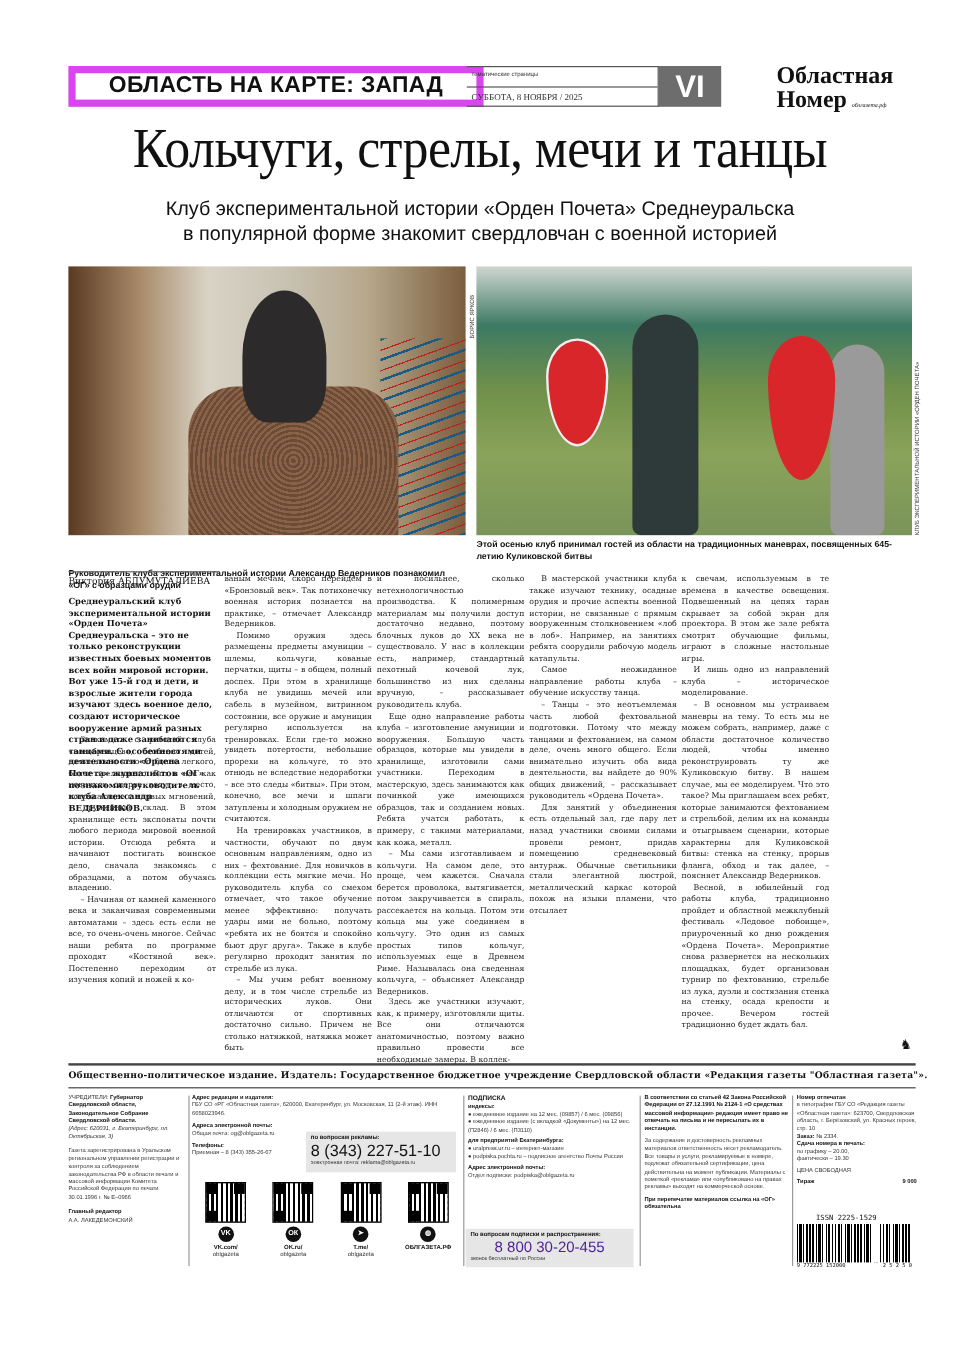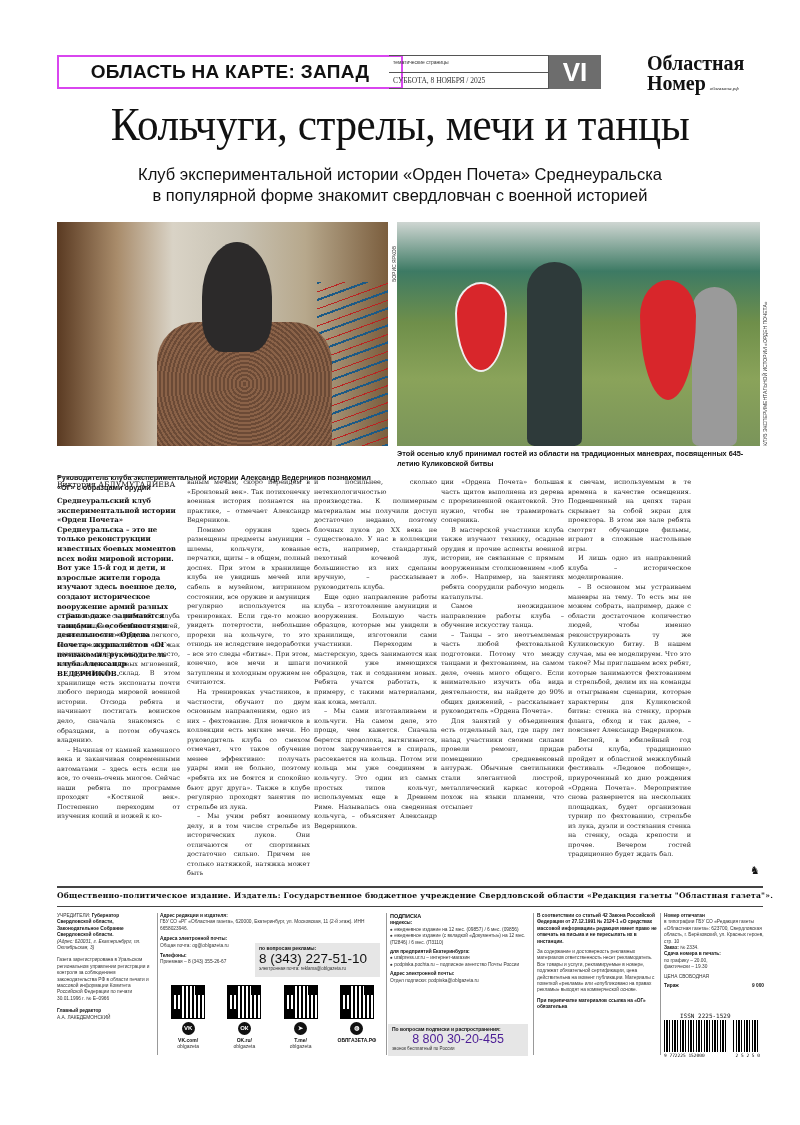--- a/index.html
+++ b/index.html
@@ -1,20 +1,20 @@
 <!DOCTYPE html>
 <html><head>
 <meta charset="utf-8">
 <style>
   * { box-sizing: border-box; margin: 0; padding: 0; }
   html, body { width: 800px; height: 1125px; background: #fff; overflow: hidden; }
   body { position: relative; font-family: "DejaVu Serif", serif; color: #111; }
 
   
-  .rubric-box { position: absolute; left: 57px; top: 55px; width: 346px; height: 34px; border: 2px solid #d946ef; display: flex; align-items: center; justify-content: center; }
+  .rubric-box { position: absolute; left: 57px; top: 55px; width: 346px; height: 34px; border: 6px solid #d946ef; display: flex; align-items: center; justify-content: center; }
   .rubric-box span { font-family: "Liberation Sans", sans-serif; font-weight: 700; font-size: 19px; letter-spacing: 0.3px; color: #111; }
   .meta-box { position: absolute; left: 389px; top: 55px; width: 160px; height: 34px; border: 1px solid #555; border-left: none; }
   .meta-top { height: 17px; border-bottom: 1px solid #555; font-family: "Liberation Sans", sans-serif; font-size: 5px; color: #333; padding: 3px 4px; }
   .meta-date { height: 16px; font-family: Liberation Serif, serif; font-size: 7.5px; color: #333; padding: 3px 4px; }
   .page-num { position: absolute; left: 549px; top: 55px; width: 52px; height: 34px; background: #6d6d6d; color: #fff; font-family: "Liberation Sans", sans-serif; font-weight: 700; font-size: 26px; display: flex; align-items: center; justify-content: center; }
   .logo { position: absolute; left: 647px; top: 53px; width: 120px; font-family: "Liberation Serif", serif; font-weight: 700; color: #111; }
   .logo .l1 { font-size: 20px; line-height: 20px; }
   .logo .l2 { font-size: 20px; line-height: 20px; }
   .logo .site { font-size: 5px; font-style: italic; font-weight: 400; margin-left: 4px; }
 
@@ -136,23 +136,23 @@
 <div class="col col-2">
   <p class="noindent">ваным мечам, скоро перейдем в «Бронзовый век». Так потихонечку военная история познается на практике, – отмечает Александр Ведерников.</p>
   <p>Помимо оружия здесь размещены предметы амуниции – шлемы, кольчуги, кованые перчатки, щиты – в общем, полный доспех. При этом в хранилище клуба не увидишь мечей или сабель в музейном, витринном состоянии, все оружие и амуниция регулярно используется на тренировках. Если где-то можно увидеть потертости, небольшие прорехи на кольчуге, то это отнюдь не вследствие недоработки – все это следы «битвы». При этом, конечно, все мечи и шпаги затуплены и холодным оружием не считаются.</p>
   <p>На тренировках участников, в частности, обучают по двум основным направлениям, одно из них – фехтование. Для новичков в коллекции есть мягкие мечи. Но руководитель клуба со смехом отмечает, что такое обучение менее эффективно: получать удары ими не больно, поэтому «ребята их не боятся и спокойно бьют друг друга». Также в клубе регулярно проходят занятия по стрельбе из лука.</p>
   <p>– Мы учим ребят военному делу, и в том числе стрельбе из исторических луков. Они отличаются от спортивных достаточно сильно. Причем не столько натяжкой, натяжка может быть</p>
 </div>
 <div class="col col-3">
   <p class="noindent">и посильнее, сколько нетехнологичностью производства. К полимерным материалам мы получили доступ достаточно недавно, поэтому блочных луков до XX века не существовало. У нас в коллекции есть, например, стандартный пехотный кочевой лук, большинство из них сделаны вручную, – рассказывает руководитель клуба.</p>
   <p>Еще одно направление работы клуба – изготовление амуниции и вооружения. Большую часть образцов, которые мы увидели в хранилище, изготовили сами участники. Переходим в мастерскую, здесь занимаются как починкой уже имеющихся образцов, так и созданием новых. Ребята учатся работать, к примеру, с такими материалами, как кожа, металл.</p>
   <p>– Мы сами изготавливаем и кольчуги. На самом деле, это проще, чем кажется. Сначала берется проволока, вытягивается, потом закручивается в спираль, рассекается на кольца. Потом эти кольца мы уже соединяем в кольчугу. Это один из самых простых типов кольчуг, используемых еще в Древнем Риме. Называлась она сведенная кольчуга, – объясняет Александр Ведерников.</p>
+  <p>Здесь же участники изучают, как, к примеру, изготовляли щиты. Все они отличаются анатомичностью, поэтому важно правильно провести все необходимые замеры. В коллек-</p>
 </div>
 <div class="col col-4">
-  <p class="noindent">ции «Ордена Почета» большая часть щитов выполнена из дерева с прорезиненной окантовкой. Это нужно, чтобы не травмировать соперника.</p>
   <p>В мастерской участники клуба также изучают технику, осадные орудия и прочие аспекты военной истории, не связанные с прямым вооруженным столкновением «лоб в лоб». Например, на занятиях ребята соорудили рабочую модель катапульты.</p>
   <p>Самое неожиданное направление работы клуба – обучение искусству танца.</p>
   <p>– Танцы – это неотъемлемая часть любой фехтовальной подготовки. Потому что между танцами и фехтованием, на самом деле, очень много общего. Если внимательно изучить оба вида деятельности, вы найдете до 90% общих движений, – рассказывает руководитель «Ордена Почета».</p>
   <p>Для занятий у объединения есть отдельный зал, где пару лет назад участники своими силами провели ремонт, придав помещению средневековый антураж. Обычные светильники стали элегантной люстрой, металлический каркас которой похож на языки пламени, что отсылает</p>
 </div>
 <div class="col col-5">
   <p class="noindent">к свечам, используемым в те времена в качестве освещения. Подвешенный на цепях таран скрывает за собой экран для проектора. В этом же зале ребята смотрят обучающие фильмы, играют в сложные настольные игры.</p>
   <p>И лишь одно из направлений клуба – историческое моделирование.</p>
   <p>– В основном мы устраиваем маневры на тему. То есть мы не можем собрать, например, даже с области достаточное количество людей, чтобы именно реконструировать ту же Куликовскую битву. В нашем случае, мы ее моделируем. Что это такое? Мы приглашаем всех ребят, которые занимаются фехтованием и стрельбой, делим их на команды и отыгрываем сценарии, которые характерны для Куликовской битвы: стенка на стенку, прорыв фланга, обход и так далее, – поясняет Александр Ведерников.</p>
   <p>Весной, в юбилейный год работы клуба, традиционно пройдет и областной межклубный фестиваль «Ледовое побоище», приуроченный ко дню рождения «Ордена Почета». Мероприятие снова развернется на нескольких площадках, будет организован турнир по фехтованию, стрельбе из лука, дуэли и состязания стенка на стенку, осада крепости и прочее. Вечером гостей традиционно будет ждать бал.</p>

